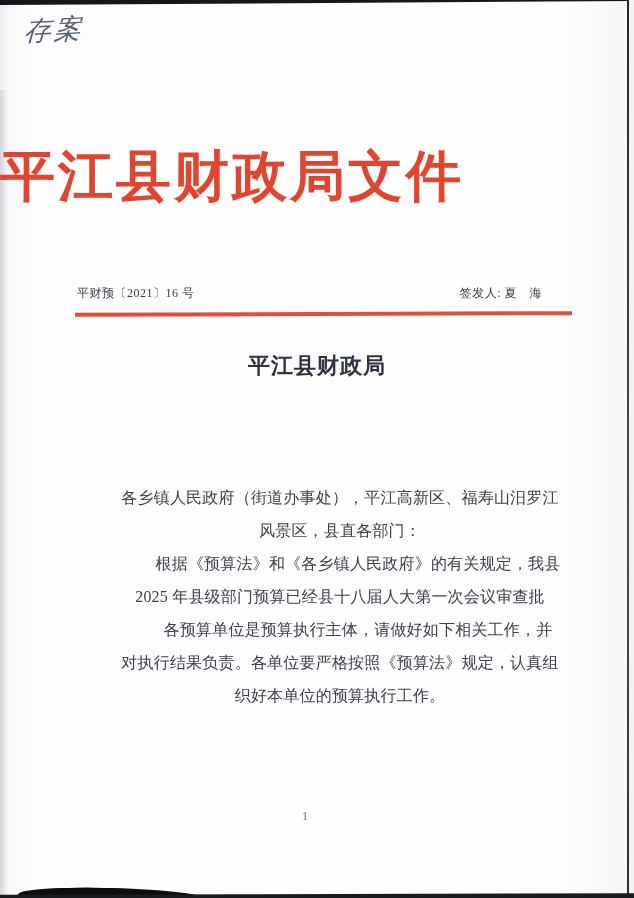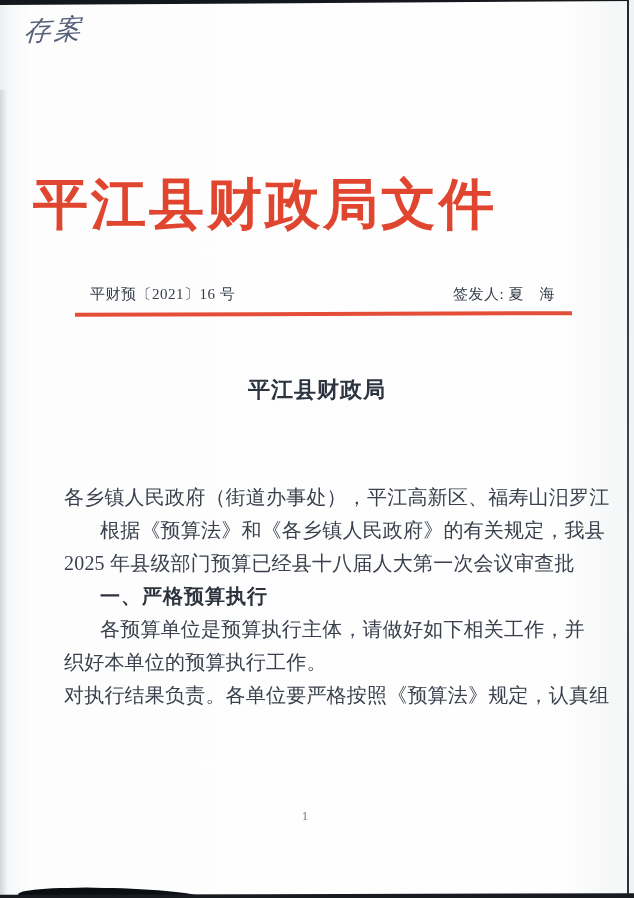--- a/index.html
+++ b/index.html
@@ -40,48 +40,49 @@
   
   .handwriting {
     position: absolute; top: 12px; left: 24px;
     font-size: 27px; color: #45516a;
     font-style: italic; letter-spacing: 3px;
     transform: rotate(-3deg) skewX(-6deg);
     opacity: 0.9;
   }
   
   .masthead {
-    position: absolute; top: 168px; left: 0; width: 530px;
-    text-align: center;
+    position: absolute; top: 140px; left: 0; width: 530px;
+    text-align: left;
     font-size: 55px; font-weight: 700; color: #e0462f;
     letter-spacing: 3px; white-space: nowrap;
   }
   
   .doc-row {
-    position: absolute; top: 285px; left: 72px; width: 497px;
-    height: 24px; font-size: 15px; color: #363e49;
+    position: absolute; top: 285px; left: 59px; width: 497px;
+    height: 24px; font-size: 12px; color: #363e49;
   }
   .doc-number { position: absolute; left: 18px; top: 0; letter-spacing: 0.5px; }
   .issuer { position: absolute; right: 14px; top: 0; letter-spacing: 0.5px; }
   .red-rule {
     position: absolute; top: 312px; left: 75px; width: 497px; height: 4px;
     background: #e44d38; transform: rotate(-0.2deg);
   }
   
   .notice-title {
-    position: absolute; top: 374px; left: 0; width: 634px;
+    position: absolute; top: 350px; left: 0; width: 634px;
     text-align: center; color: #2c3440;
     font-size: 22px; font-weight: 700; line-height: 32px;
     letter-spacing: 1px;
   }
   
   .body-text {
-    position: absolute; top: 481px; left: 64px; width: 500px;
-    font-size: 20px; line-height: 33px; color: #3a414c;
+    position: absolute; top: 481px; left: 90px; width: 500px;
+    font-size: 16px; line-height: 33px; color: #3a414c;
     letter-spacing: 0.2px;
+    text-align: center;
   }
   .body-line { white-space: nowrap; }
   .indent { padding-left: 36px; }
   .heading-line {
     font-family: "Liberation Sans", "DejaVu Sans", sans-serif;
     font-weight: 700; color: #2c333d; letter-spacing: 1px;
   }
   
   .page-number {
     position: absolute; top: 809px; left: 0; width: 610px;
@@ -110,23 +111,23 @@
   </div>
 
   <div class="red-rule"></div>
 
   <div class="notice-title">
     <div>平江县财政局</div>
   </div>
 
   <div class="body-text">
     <div class="body-line">各乡镇人民政府（街道办事处），平江高新区、福寿山汨罗江</div>
+    <div class="body-line">风景区，县直各部门：</div>
     <div class="body-line indent">根据《预算法》和《各乡镇人民政府》的有关规定，我县</div>
     <div class="body-line">2025 年县级部门预算已经县十八届人大第一次会议审查批</div>
-    <div class="body-line indent heading-line">一、严格预算执行</div>
     <div class="body-line indent">各预算单位是预算执行主体，请做好如下相关工作，并</div>
+    <div class="body-line">对执行结果负责。各单位要严格按照《预算法》规定，认真组</div>
     <div class="body-line">织好本单位的预算执行工作。</div>
-    <div class="body-line">对执行结果负责。各单位要严格按照《预算法》规定，认真组</div>
   </div>
 
   <div class="page-number">1</div>
 
 </div>
 
 </body></html>

